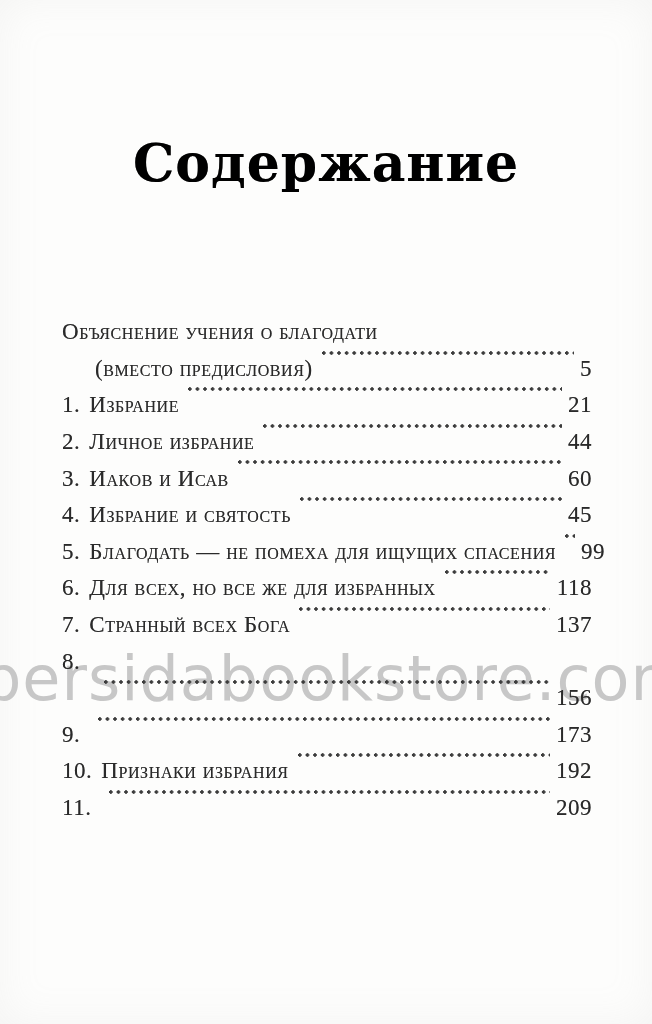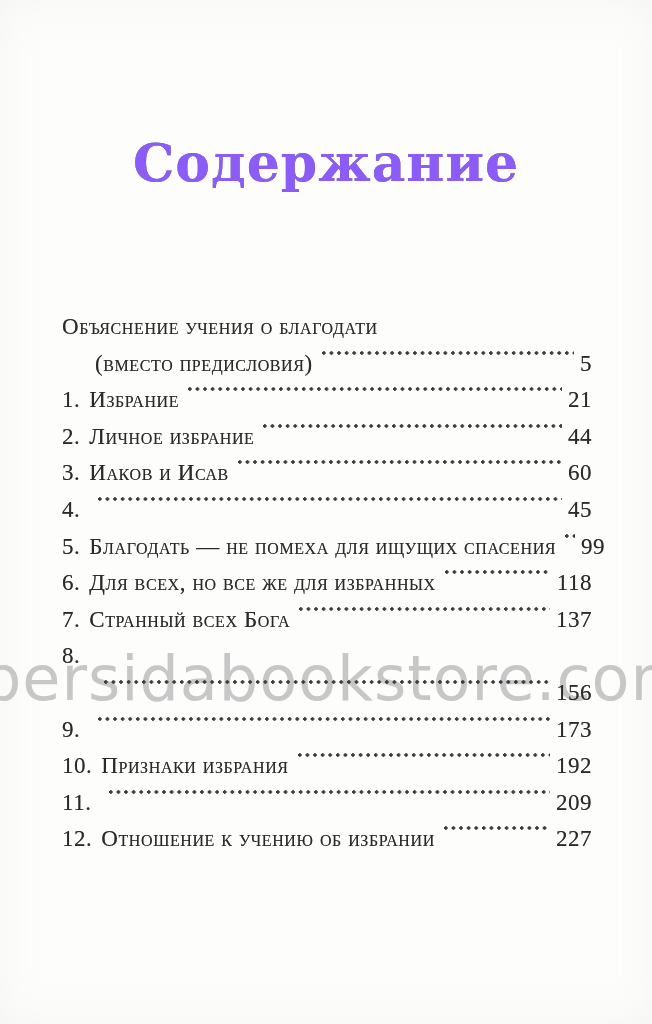--- a/index.html
+++ b/index.html
@@ -25,21 +25,21 @@
   .book-title {
     position: absolute;
     top: 137px; left: 0; right: 0;
     margin: 0;
     text-align: center;
     font-family: "DejaVu Serif", "Liberation Serif", serif;
     font-weight: 700;
     font-size: 52px;
     line-height: 1;
     letter-spacing: 1px;
-    color: #8b5cf6;
+    color: #000000;
     text-shadow: 0 0 0.5px rgba(20,20,20,0.55);
     z-index: 2;
   }
   .watermark {
     position: absolute;
     top: 648px; left: -18px;
     font-family: "DejaVu Sans", "Liberation Sans", sans-serif;
     font-size: 62px;
     line-height: 1;
     letter-spacing: 1px;
@@ -48,21 +48,21 @@
     z-index: 1;
     user-select: none;
   }
   .toc {
     position: absolute;
     top: 314px; left: 62px; right: 60px;
     z-index: 2;
   }
   .toc-row {
     display: flex;
-    align-items: flex-start;
+    align-items: center;
     height: 36.6px;
     font-size: 23px;
     color: #2a2a2a;
     text-shadow: 0 0 0.4px rgba(30,30,30,0.5);
     white-space: nowrap;
   }
   .toc-row .num {
     margin-right: 9px;
     letter-spacing: 0.5px;
   }
@@ -117,20 +117,21 @@
         <span class="pagenum">44</span>
       </div>
       <div class="toc-row">
         <span class="num">3.</span>
         <span class="label">Иаков и Исав</span>
         <span class="leader"></span>
         <span class="pagenum">60</span>
       </div>
       <div class="toc-row">
         <span class="num">4.</span>
+        <span class="label">Избрание и святость</span>
         <span class="leader"></span>
         <span class="pagenum">45</span>
       </div>
       <div class="toc-row">
         <span class="num">5.</span>
         <span class="label">Благодать — не помеха для ищущих спасения</span>
         <span class="leader"></span>
         <span class="pagenum">99</span>
       </div>
       <div class="toc-row">
@@ -161,20 +162,14 @@
         <span class="num">10.</span>
         <span class="label">Признаки избрания</span>
         <span class="leader"></span>
         <span class="pagenum">192</span>
       </div>
       <div class="toc-row">
         <span class="num">11.</span>
         <span class="leader"></span>
         <span class="pagenum">209</span>
       </div>
-      <div class="toc-row">
-        <span class="num">12.</span>
-        <span class="label">Отношение к учению об избрании</span>
-        <span class="leader"></span>
-        <span class="pagenum">227</span>
-      </div>
     </div>
 </div>
 
 </body></html>

